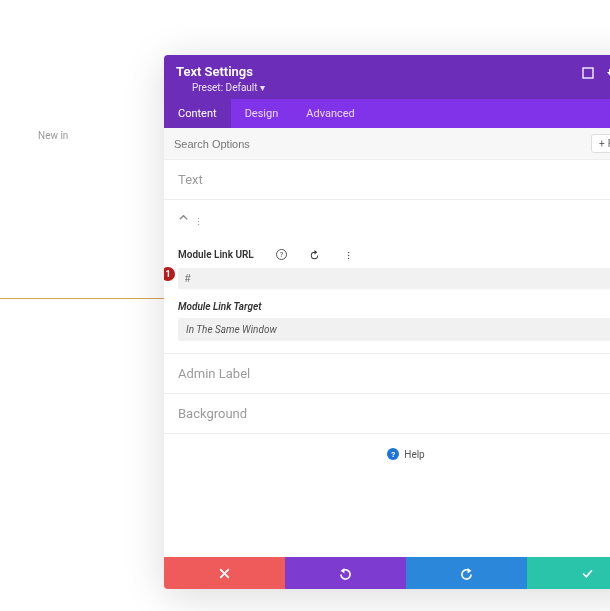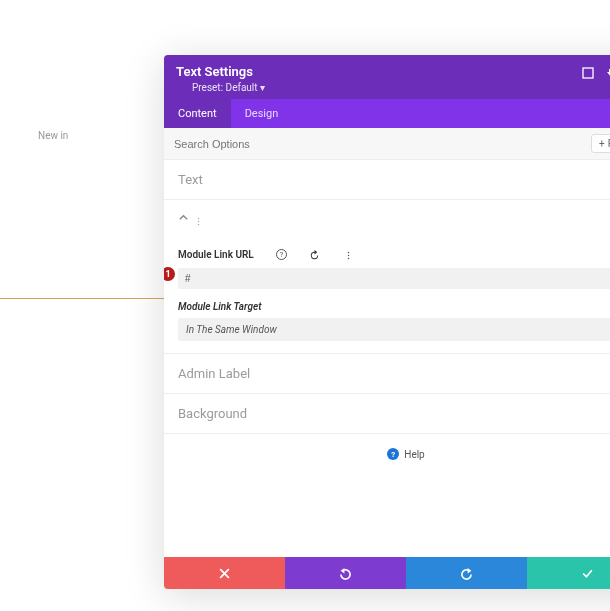--- a/index.html
+++ b/index.html
@@ -79,20 +79,21 @@
             <circle cx="2" cy="6" r="1.2"></circle>
             <circle cx="2" cy="10" r="1.2"></circle>
           </svg>
         </span>
     </div>
   </div>
 
   <div class="tabs">
     <div class="tab active">Content</div>
     <div class="tab">Design</div>
+    <div class="tab">Advanced</div>
   </div>
 
   <div class="search-row">
     <input class="search-input" placeholder="Search Options" style="">
     <div class="filter-btn">
         <span>+</span>
         <span>Filter</span>
       </div>
   </div>
 

